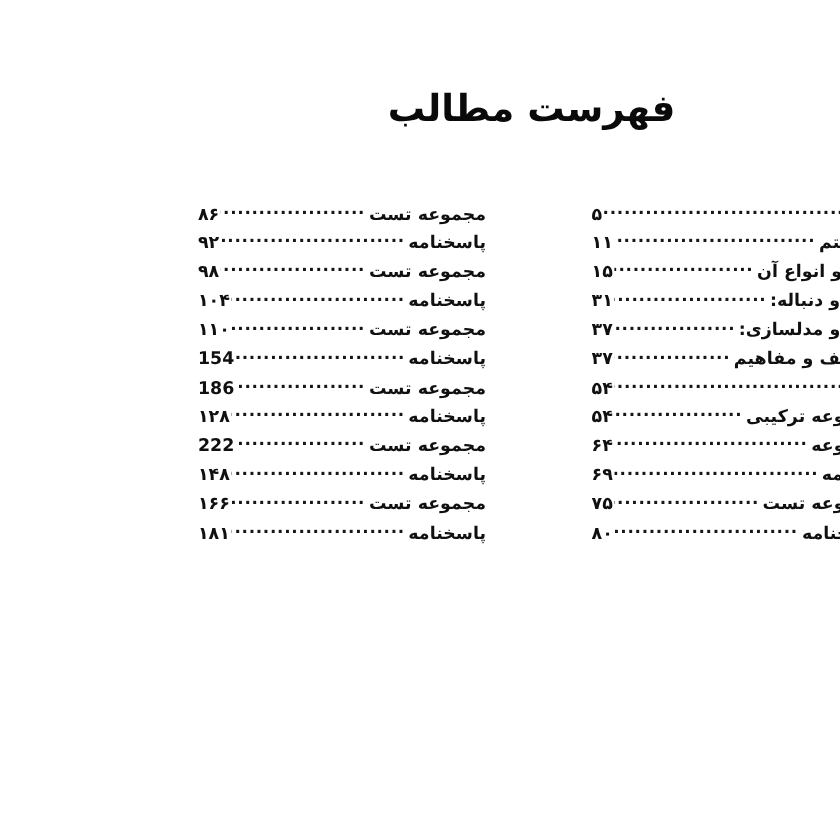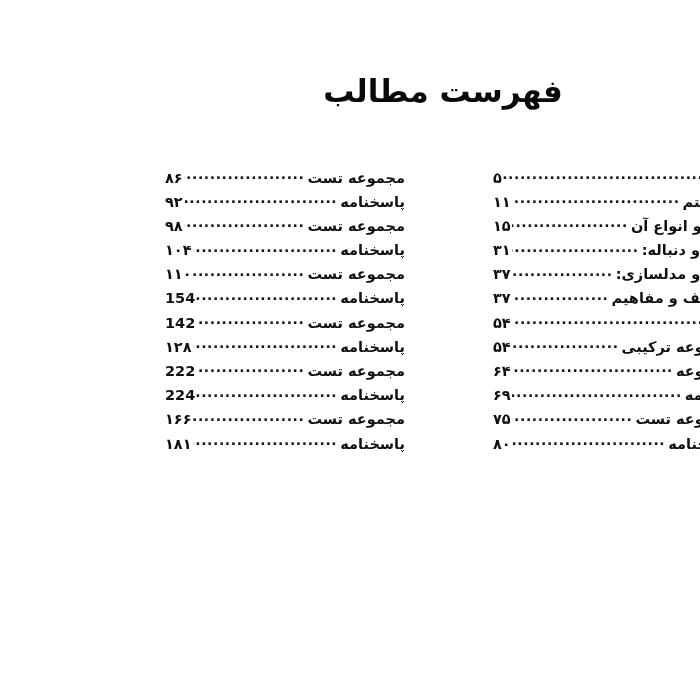--- a/index.html
+++ b/index.html
@@ -203,36 +203,36 @@
           <span class="entry-page">۱۱۰</span>
         </div>
         <div class="toc-entry">
           <span class="entry-title">پاسخنامه</span>
           <span class="leader"></span>
           <span class="entry-page">154</span>
         </div>
         <div class="toc-entry">
           <span class="entry-title">مجموعه تست</span>
           <span class="leader"></span>
-          <span class="entry-page">142</span>
+          <span class="entry-page">186</span>
         </div>
         <div class="toc-entry">
           <span class="entry-title">پاسخنامه</span>
           <span class="leader"></span>
           <span class="entry-page">۱۲۸</span>
         </div>
         <div class="toc-entry">
           <span class="entry-title">مجموعه تست</span>
           <span class="leader"></span>
           <span class="entry-page">222</span>
         </div>
         <div class="toc-entry">
           <span class="entry-title">پاسخنامه</span>
           <span class="leader"></span>
-          <span class="entry-page">224</span>
+          <span class="entry-page">۱۴۸</span>
         </div>
         <div class="toc-entry">
           <span class="entry-title">مجموعه تست</span>
           <span class="leader"></span>
           <span class="entry-page">۱۶۶</span>
         </div>
         <div class="toc-entry">
           <span class="entry-title">پاسخنامه</span>
           <span class="leader"></span>
           <span class="entry-page">۱۸۱</span>

